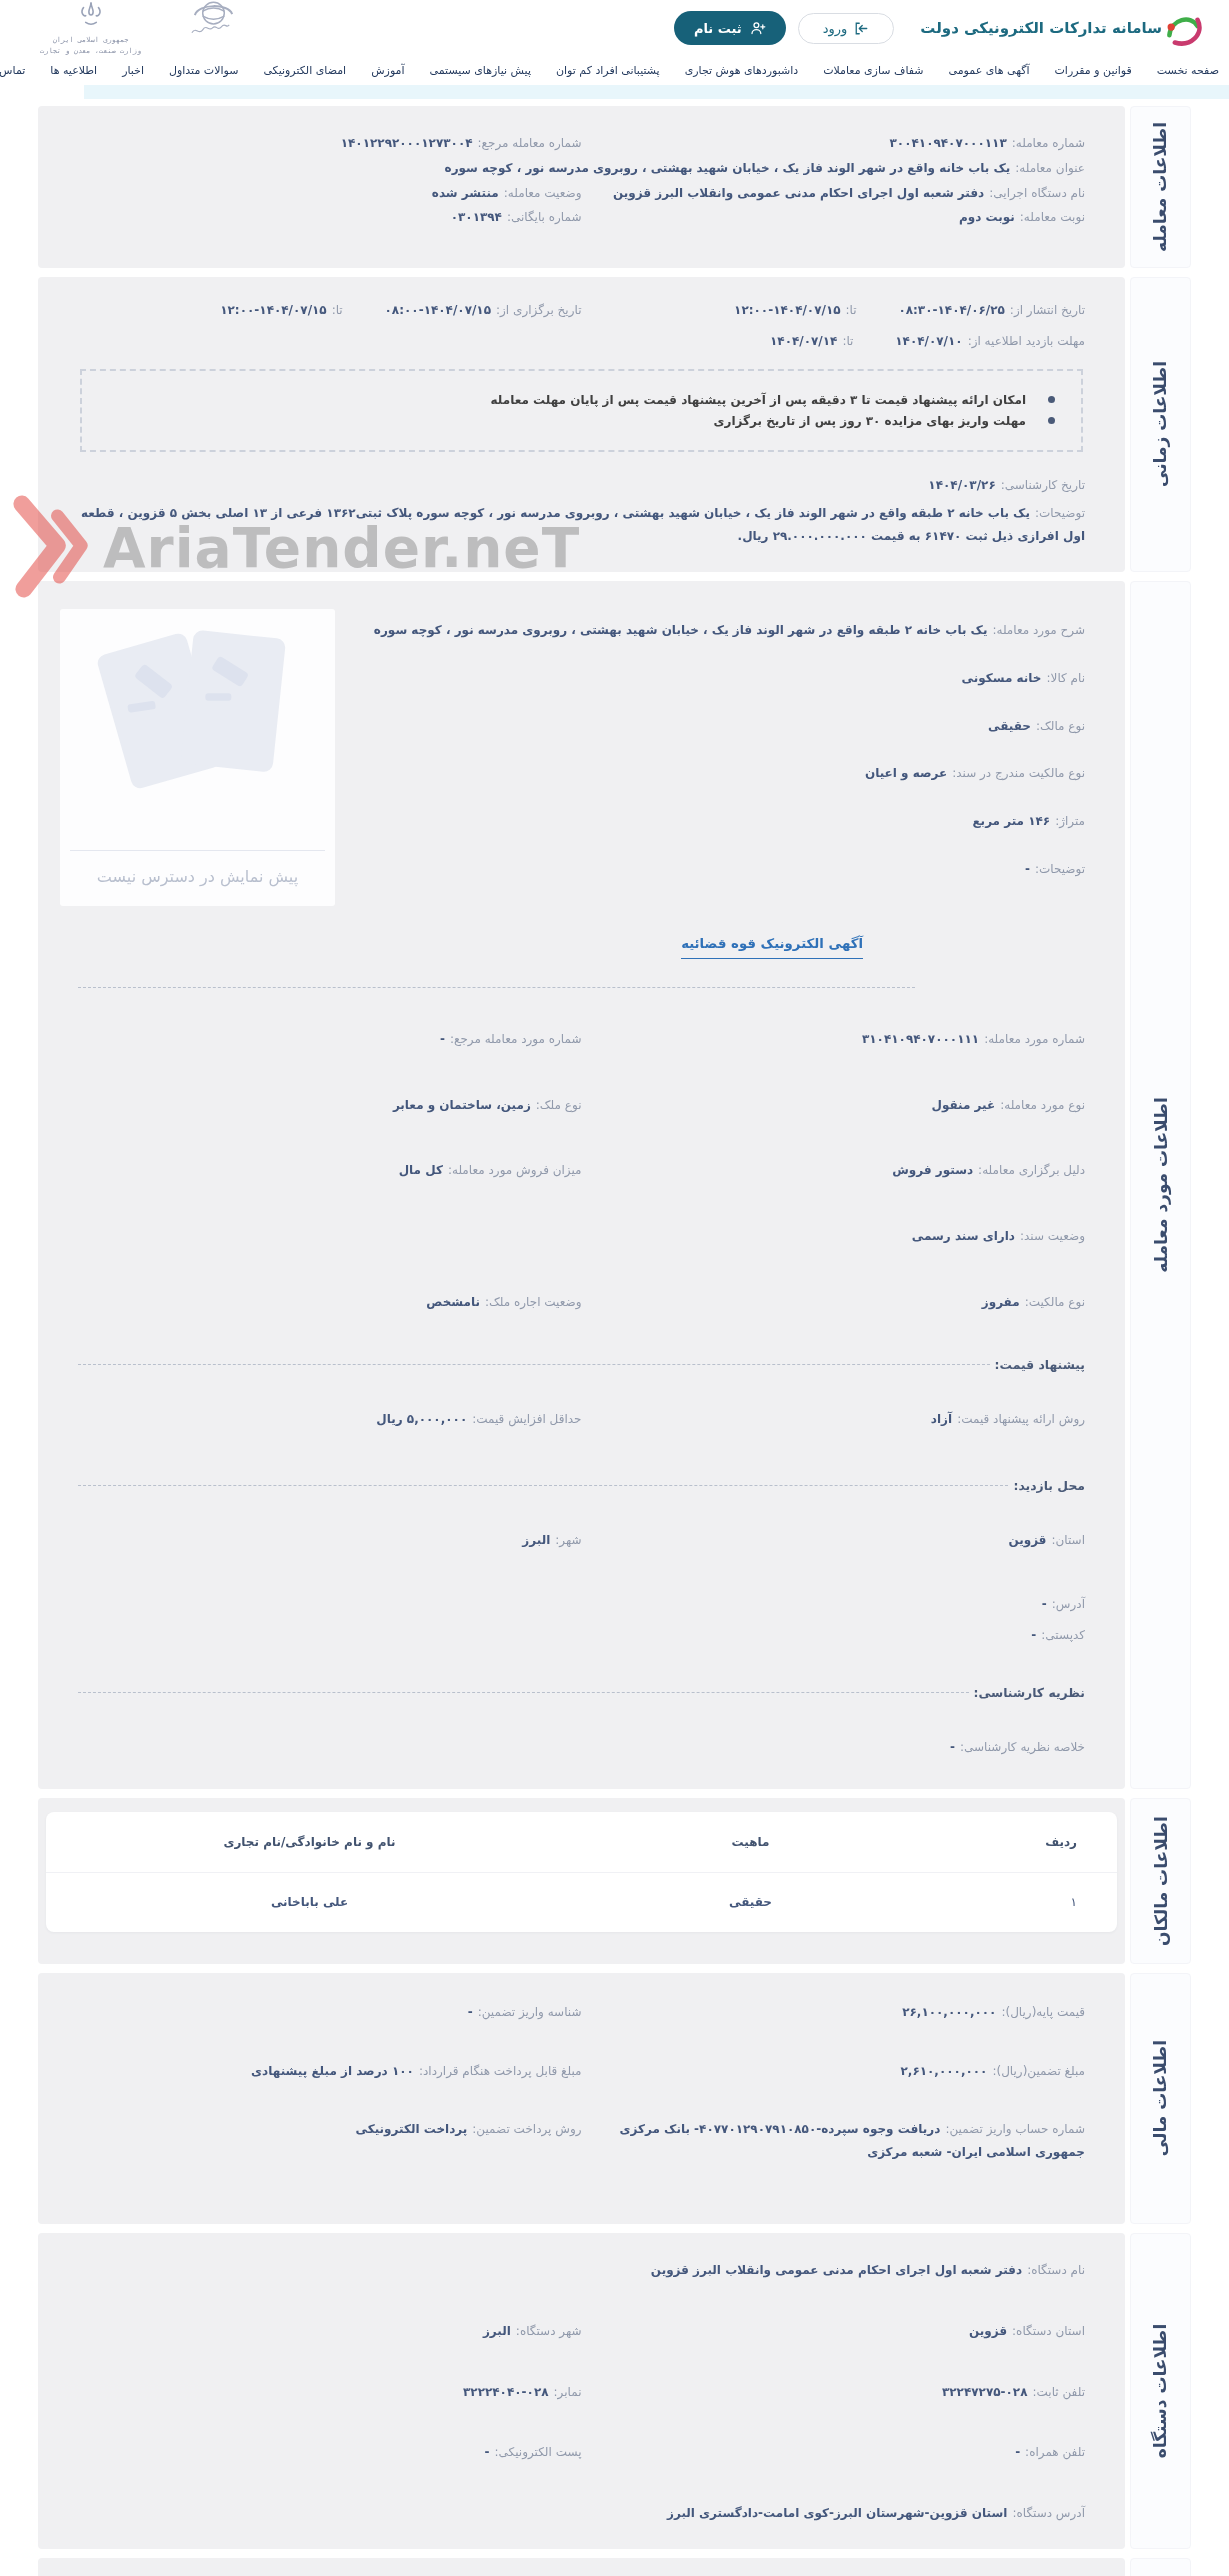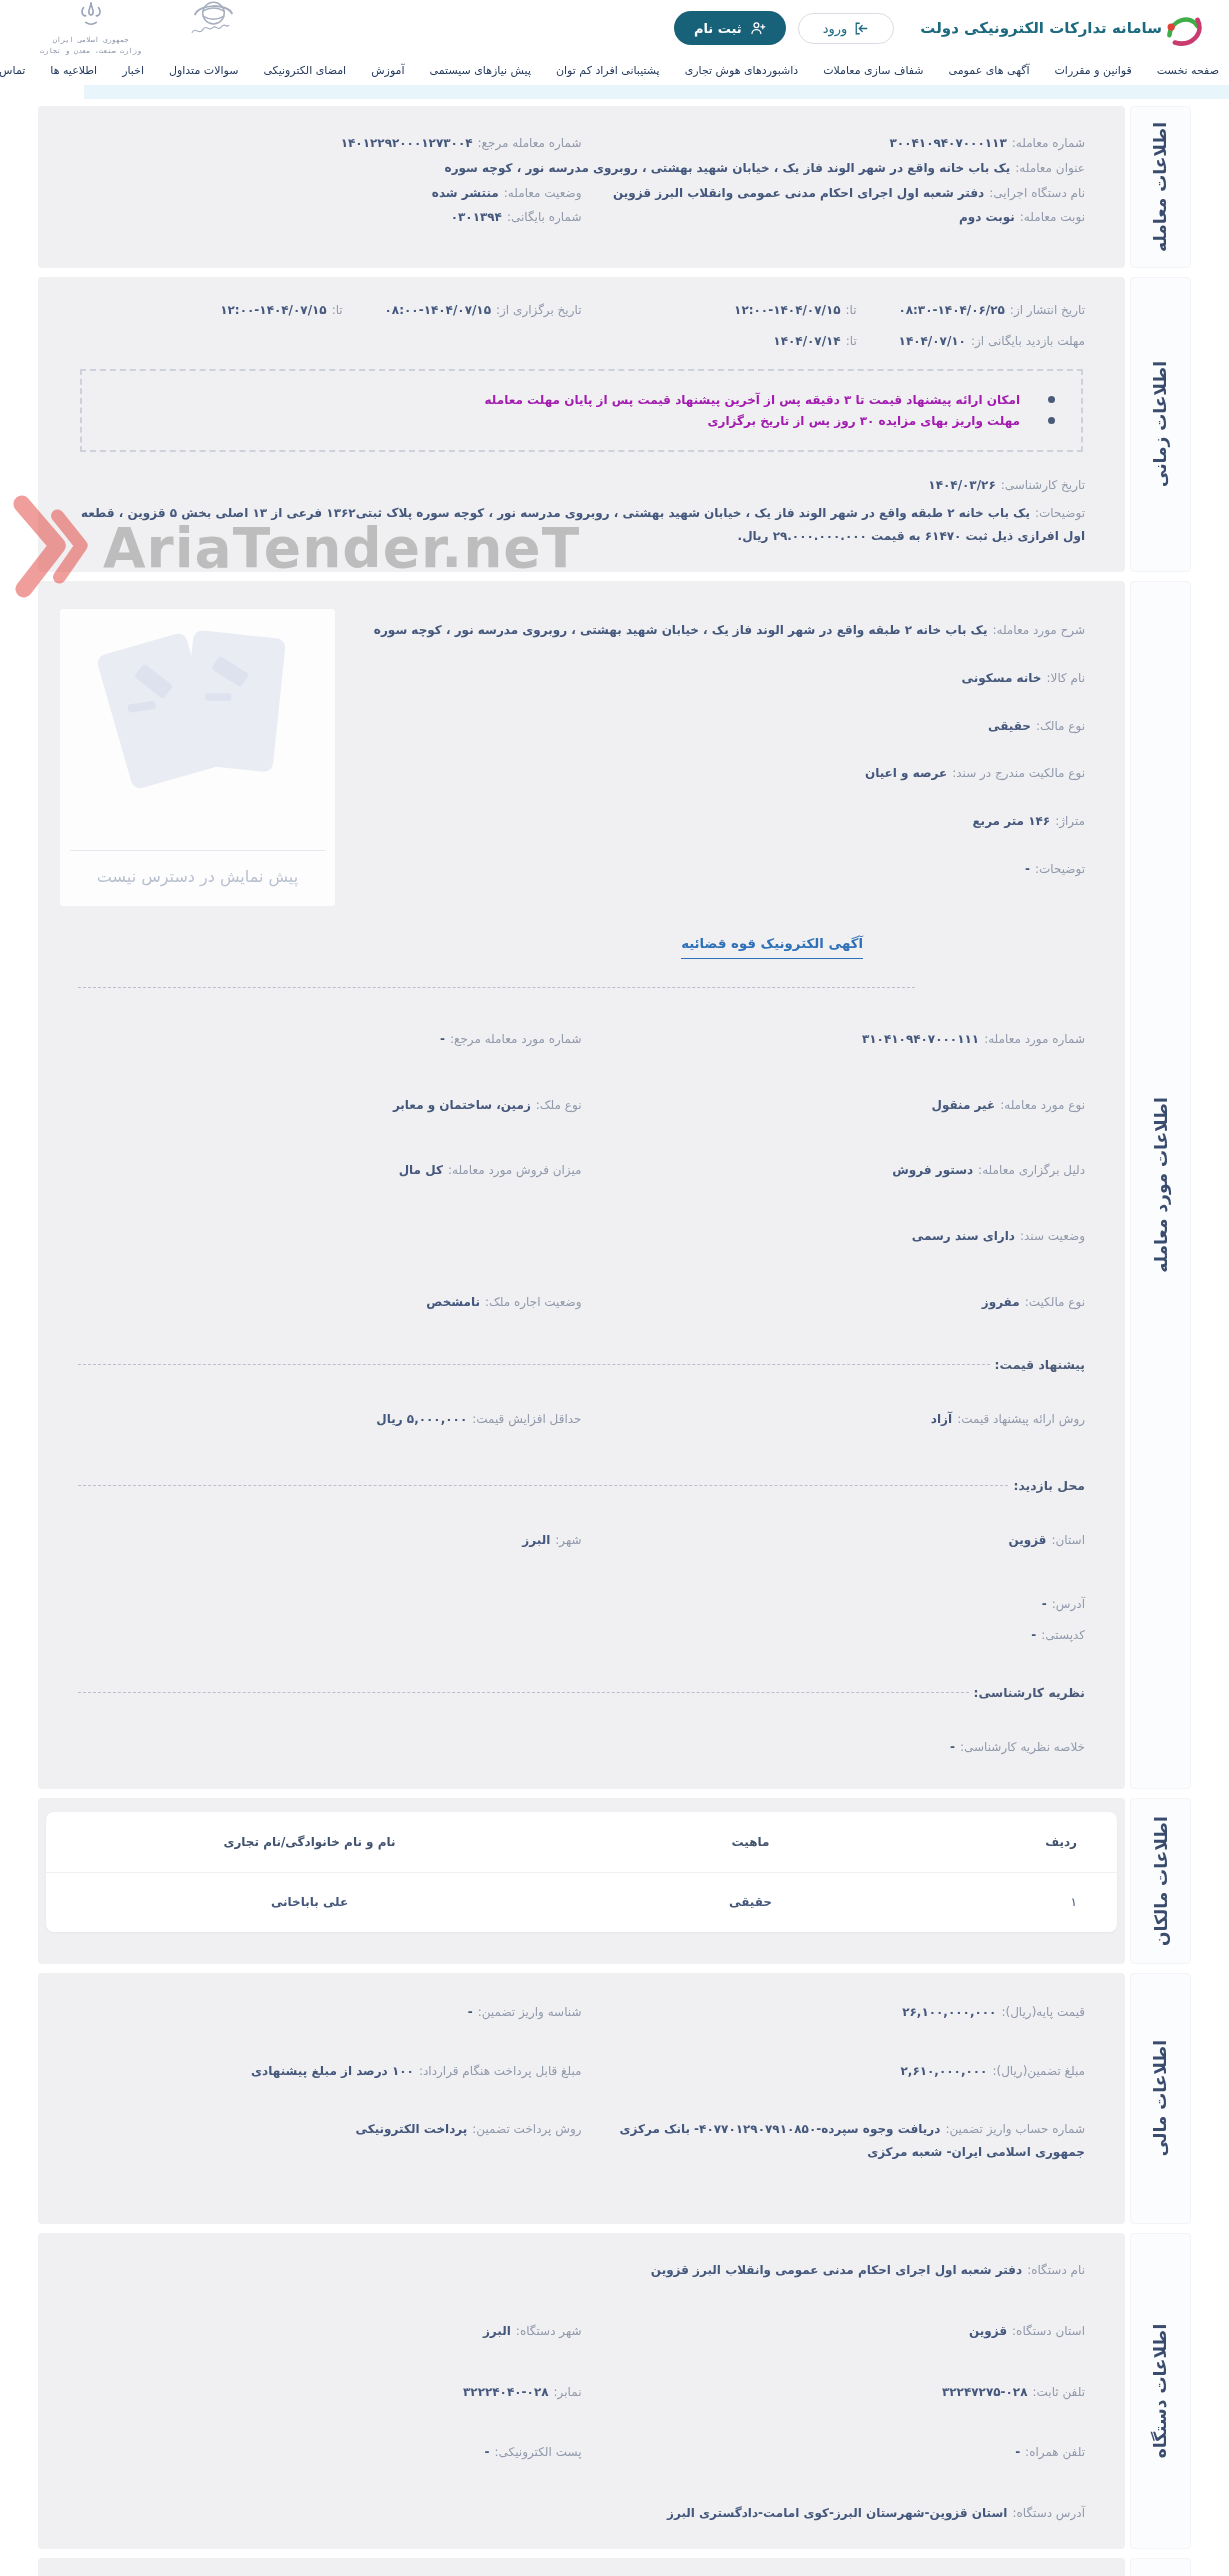--- a/index.html
+++ b/index.html
@@ -35,21 +35,21 @@
   .fl { color:#9099ab; }
   .fv { color:#44577c; font-weight:600; margin-right:5px; }
   .sep { margin-right:38px; }
   .grid2 { display:grid; grid-template-columns:1fr 1fr; }
   
   .c1 { padding:26px 40px 20px; min-height:162px; }
   .c1 .cell { margin-bottom:2px; }
   .c2 { padding:22px 40px 24px; min-height:275px; }
   .c2 .grid2 { margin-bottom:8px; }
   .notebox { border:2px dashed #ccd1db; padding:15px 26px; margin:16px 2px 22px; }
-  .note { display:flex; align-items:center; gap:28px; font-size:12px; font-weight:600; color:#a21caf; margin:7px 0; }
+  .note { display:flex; align-items:center; gap:22px; font-size:12px; font-weight:600; color:#404040; margin:7px 0; }
   .dot { width:7px; height:7px; border-radius:50%; background:#4a5a78; flex-shrink:0; }
   .c3 { padding:28px 40px 30px; min-height:1121px; }
   .s3-top { display:flex; gap:24px; }
   .item-rows { flex:1; padding-top:10px; }
   .item-rows .cell { margin-bottom:25px; }
   .preview-box { width:275px; min-height:296px; background:#fdfdfe; border-radius:3px; flex-shrink:0;
     margin-left:-18px; display:flex; flex-direction:column; }
   .pv-art { margin:14px auto 0; display:block; }
   .pv-cap { margin-top:auto; border-top:1px solid #e4e7ef; margin-left:10px; margin-right:10px;
     text-align:center; color:#b8bfce; font-size:16px; padding:16px 4px 20px; }
@@ -194,21 +194,21 @@
         <div class="cell">
           <span class="fl">تاریخ انتشار از:</span><span class="fv">۱۴۰۴/۰۶/۲۵-۰۸:۳۰</span>
           <span class="fl sep">تا:</span><span class="fv">۱۴۰۴/۰۷/۱۵-۱۲:۰۰</span>
         </div>
         <div class="cell">
           <span class="fl">تاریخ برگزاری از:</span><span class="fv">۱۴۰۴/۰۷/۱۵-۰۸:۰۰</span>
           <span class="fl sep">تا:</span><span class="fv">۱۴۰۴/۰۷/۱۵-۱۲:۰۰</span>
         </div>
       </div>
       <div class="cell">
-        <span class="fl">مهلت بازدید بایگانی از:</span><span class="fv">۱۴۰۴/۰۷/۱۰</span>
+        <span class="fl">مهلت بازدید اطلاعیه از:</span><span class="fv">۱۴۰۴/۰۷/۱۰</span>
         <span class="fl sep">تا:</span><span class="fv">۱۴۰۴/۰۷/۱۴</span>
       </div>
       <div class="notebox">
         <div class="note">
             <span class="dot"></span>
             <span>امکان ارائه پیشنهاد قیمت تا ۳ دقیقه پس از آخرین پیشنهاد قیمت پس از پایان مهلت معامله</span>
           </div>
         <div class="note">
             <span class="dot"></span>
             <span>مهلت واریز بهای مزایده ۳۰ روز پس از تاریخ برگزاری</span>

